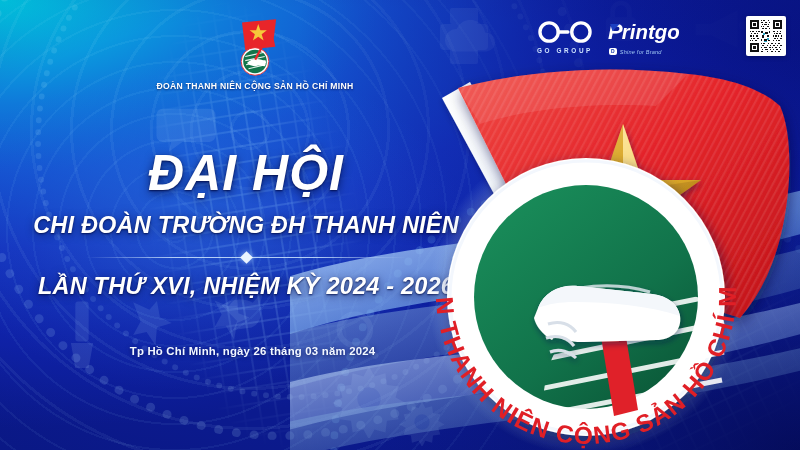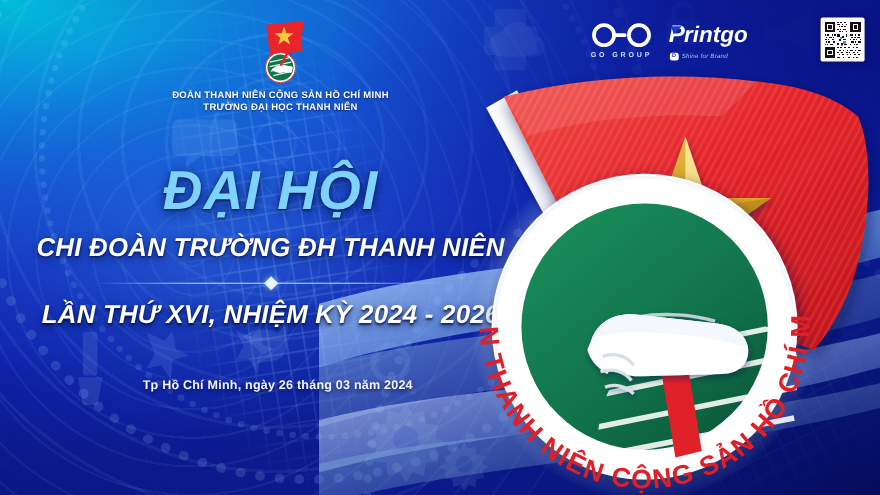--- a/index.html
+++ b/index.html
@@ -109,21 +109,21 @@
   }
   .pg-tag{font-size:5.6px;color:#9ec4f2;font-style:italic;letter-spacing:.2px;}
   .qr{
     width:40px;height:40px;background:#fff;padding:2.5px;border-radius:2px;
     display:block;box-shadow:0 1px 4px rgba(0,10,60,.5);
   }
 
   
   .titles{position:absolute;left:0;top:148px;width:492px;text-align:center;}
   .t-main{
-    font-size:50px;font-weight:900;font-style:italic;color:#7dd3fc;letter-spacing:1px;
+    font-size:50px;font-weight:900;font-style:italic;color:#ffffff;letter-spacing:1px;
     line-height:1;margin:0;
     text-shadow:0 3px 10px rgba(2,12,70,.70),0 1px 2px rgba(2,12,70,.85);
   }
   .t-sub{
     font-size:23.5px;font-weight:900;font-style:italic;color:#fff;letter-spacing:.2px;
     line-height:1;margin:16px 0 0;
     text-shadow:0 2px 8px rgba(2,12,70,.66),0 1px 2px rgba(2,12,70,.8);
   }
   .divider{
     position:relative;margin:15px auto 0;width:320px;height:9px;
@@ -250,21 +250,20 @@
         <path d="M20 52 L42 47"></path>
           <path d="M20 57 L44 52"></path>
           <path d="M21 62 L45 57"></path>
           <path d="M24 67 L45 62"></path>
       </g>
       <path d="M22 60 q8-7 18-4 l6 2 -2 6 -8-1 q-8 3-14-3z" fill="#fff"></path>
       <path d="M31 55 l16-30 2.4 1.4 -16 30z" fill="#e8252a"></path>
       <circle cx="32" cy="58" r="17" fill="none" stroke="#e8252a" stroke-width="1.1"></circle>
     </svg>
     <div class="org-line">ĐOÀN THANH NIÊN CỘNG SẢN HỒ CHÍ MINH</div>
-    <div class="org-line">TRƯỜNG ĐẠI HỌC THANH NIÊN</div>
   </div>
 
   <div class="partners">
 
     <div class="go-logo">
       <svg class="go-mark" viewBox="0 0 120 54">
         <g fill="none" stroke="#ffffff" stroke-width="7" stroke-linecap="round">
           <path d="M46 27a19 19 0 1 1-19-19 19 19 0 0 1 19 19z"></path>
           <path d="M112 27a19 19 0 1 1-19-19 19 19 0 0 1 19 19z"></path>
           <path d="M46 27h20"></path>

